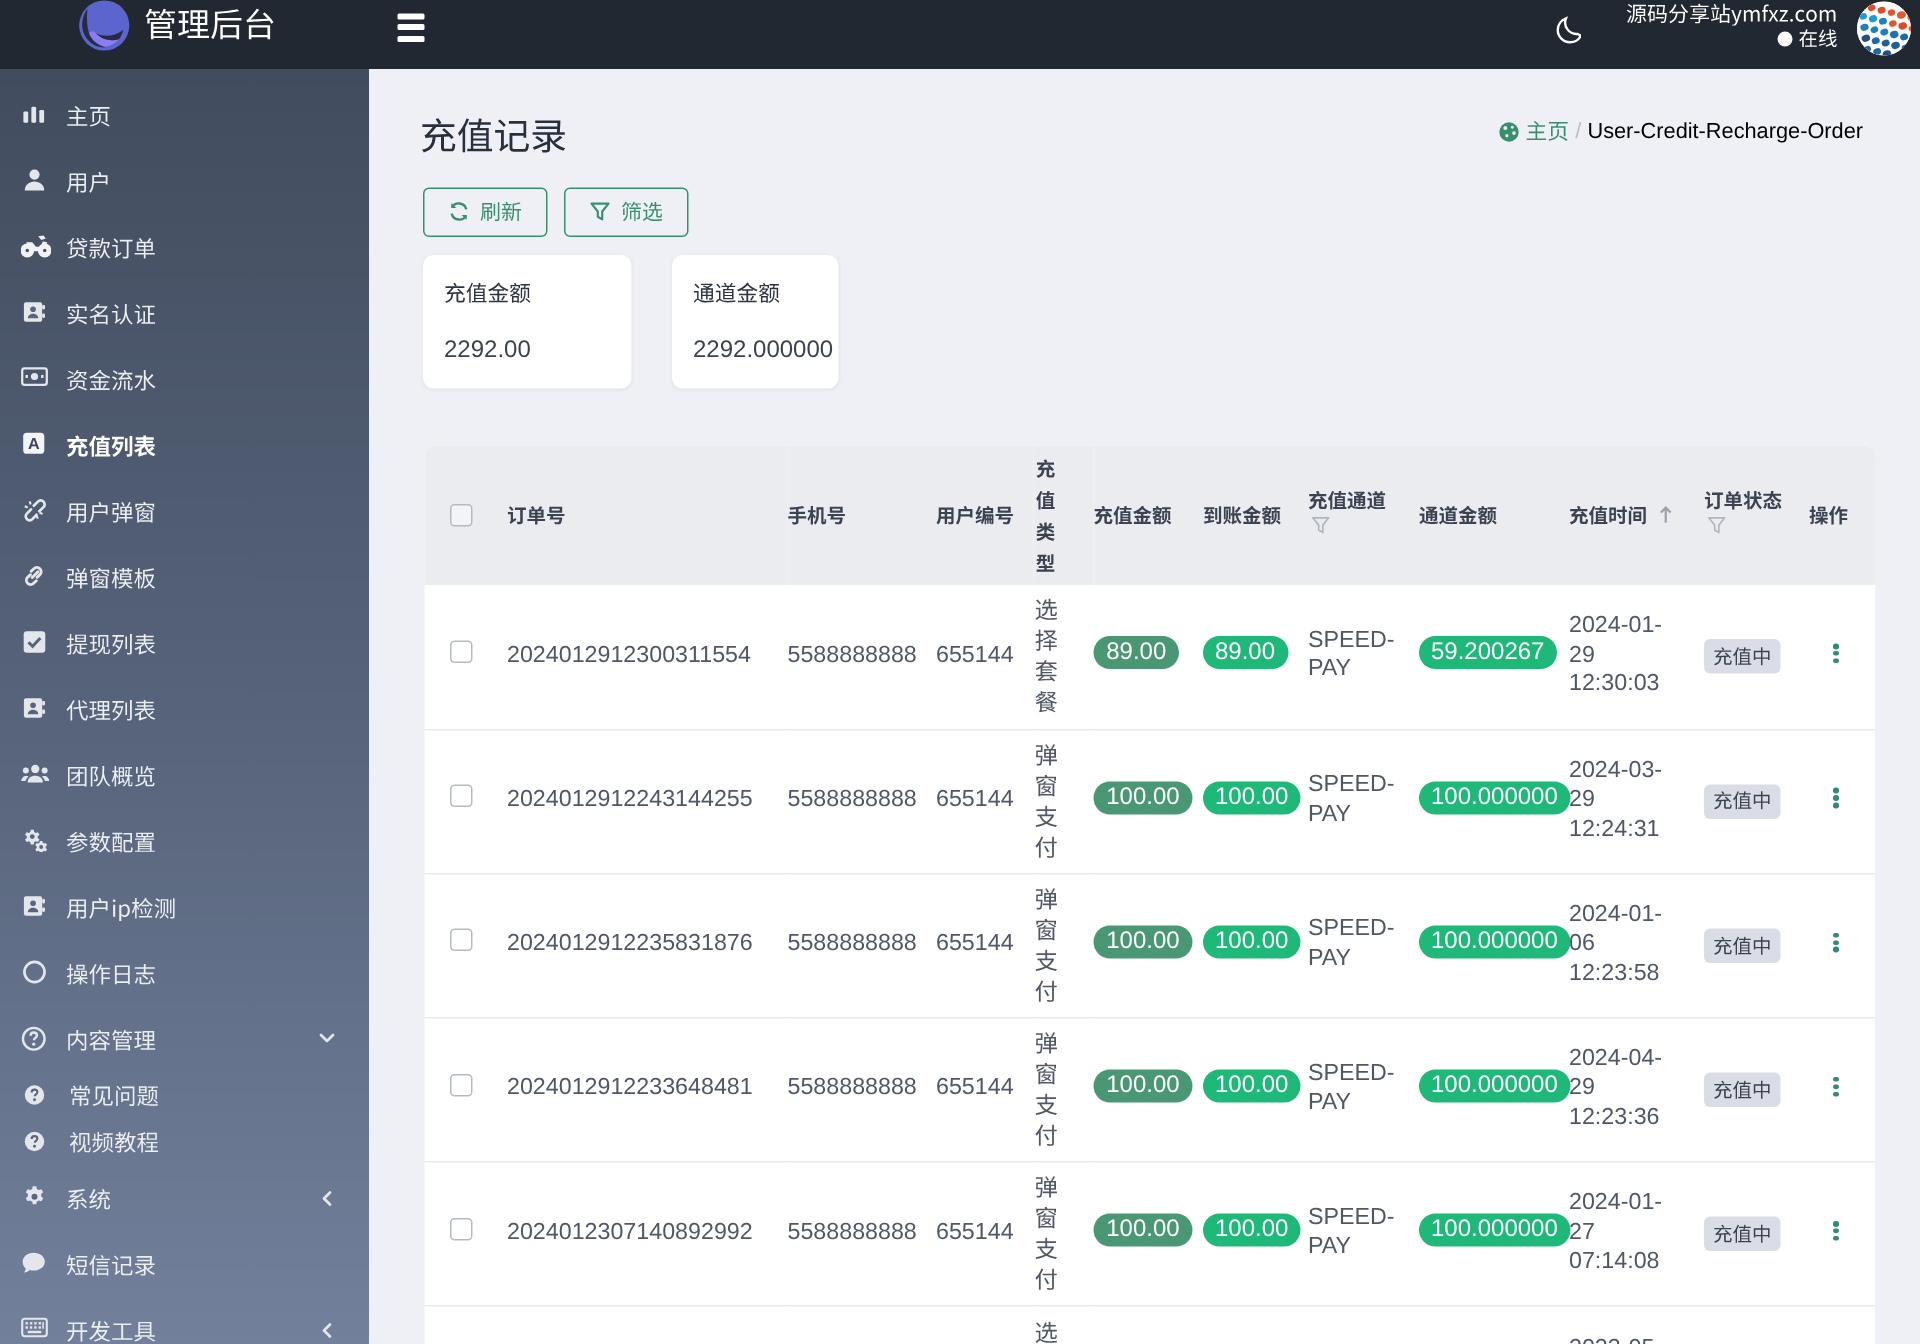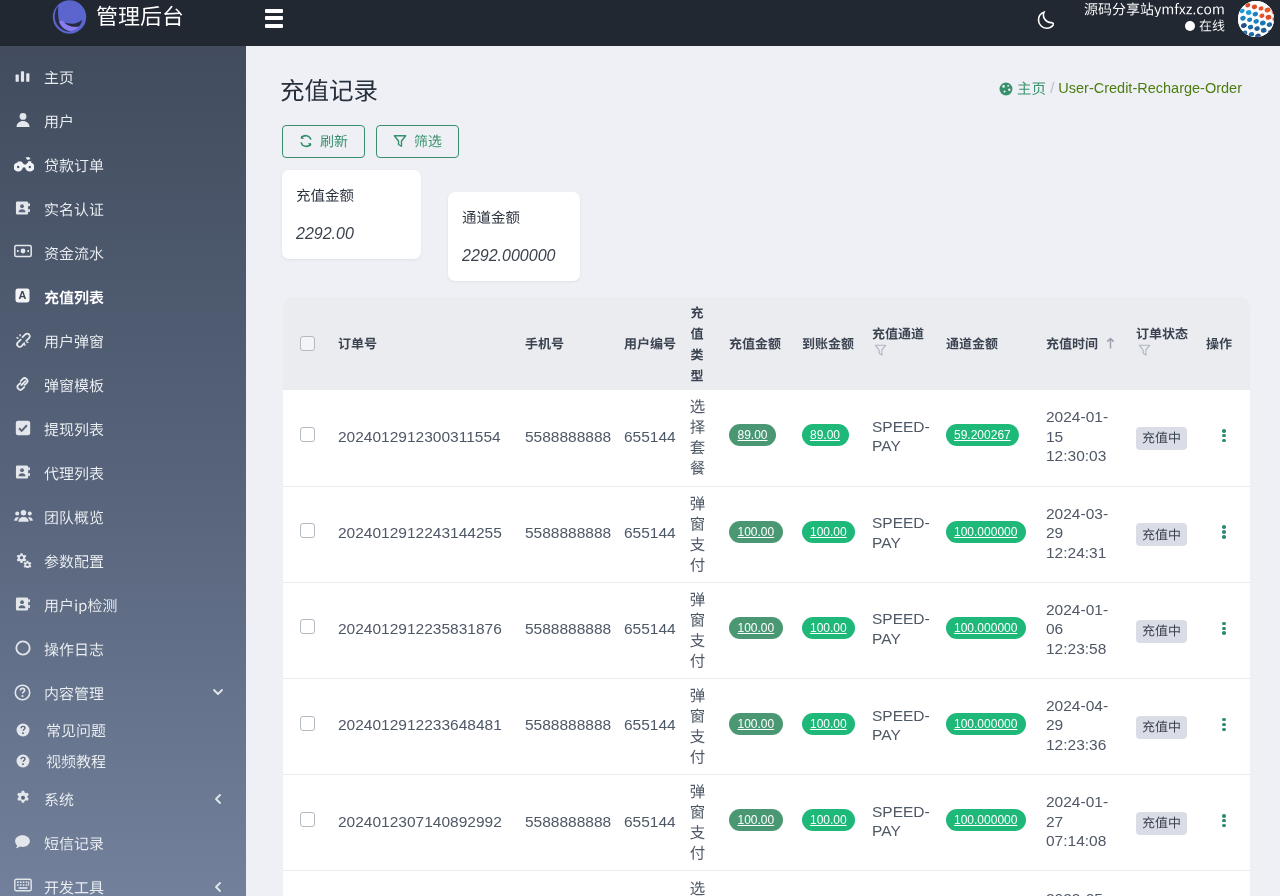--- a/index.html
+++ b/index.html
@@ -34,52 +34,52 @@
 .menu li.sub { height:31.2px; }
 .menu li.sub .mi { left:16px; margin-top:-7px; width:14px; height:14px; }
 .menu li.sub .txt { left:46px; margin-top:-6.5px; }
 
 
 .content { position:absolute; left:246px; top:46px; width:1034px; }
 .page-title { position:absolute; left:33.5px; top:32px; }
 .page-title svg { display:block; }
 .breadcrumb { position:absolute; right:38px; top:34px; font-size:14.5px; color:#6e7480; }
 .breadcrumb .sep { color:#b9bec8; }
-.breadcrumb .tail { color:#4d7c0f; }
+.breadcrumb .tail { color:#000000; }
 .breadcrumb .home { color:#37906b; }
 .breadcrumb svg { vertical-align:-3px; }
 .breadcrumb .home > svg:last-child { vertical-align:-3.5px; }
 .toolbar { position:absolute; left:36px; top:79px; }
 .btn { display:inline-block; height:33px; line-height:31px; border:1px solid #37906b; border-radius:4px; color:#37906b; font-size:14px; padding:0 16px; margin-right:7px; vertical-align:top; }
 .btn > svg:first-child { vertical-align:-2px; margin-right:7px; }
 .btn > svg:last-child { vertical-align:-3px; }
 .cards { position:absolute; left:36px; top:124px; display:flex; }
 .card { width:139px; height:89px; background:#fff; border-radius:7px; box-shadow:0 1px 3px rgba(30,40,60,.07); margin-right:27px; padding:17.5px 14px; }
 .card .ct svg { display:block; }
-.card .cv { font-size:16px; color:#3a424e; margin-top:22.5px;font-style:italic; }
-.card:nth-child(2) { width:132px;margin-top:22px; }
+.card .cv { font-size:16px; color:#3a424e; margin-top:22.5px; }
+.card:nth-child(2) { width:111px; }
 
 
 .tablewrap { position:absolute; left:37px; top:251px; width:967px; background:#fff; border-radius:8px 8px 0 0; }
 table { border-collapse:collapse; table-layout:fixed; width:967px; }
 thead th { background:#ebecf0; height:93px; font-size:13px; color:#3b4351; text-align:left; font-weight:bold; vertical-align:middle; padding:0; }
 thead th:first-child { border-radius:8px 0 0 0; }
 thead th:last-child { border-radius:0 8px 0 0; }
 tbody td { height:96.2px; vertical-align:middle; padding:0 0 3px 0; font-size:15.5px; color:#4f5866; line-height:19.5px; border-top:1px solid #e9ebef; }
 tbody td:nth-child(10) { padding-right:26px; }
 tbody td:nth-child(8) { padding-right:12px; }
 tbody tr:first-child td { border-top:none; }
 .cb { width:15px; height:15px; border:1.5px solid #b4bac2; border-radius:3px; background:#fff; margin-left:17px; }
 tbody .cb { position:relative; top:-2px; }
 th .cb { background:#f3f4f7; }
 .vtext { width:17px; position:relative; top:1px; }
 .vb svg { display:block; }
 th .vtext { top:0; }
 .vh svg { display:block; }
-.badge { display:inline-block; color:#fff; font-size:12px; border-radius:11px; height:22px; line-height:22px; position:relative; top:-1px;text-decoration:underline; }
+.badge { display:inline-block; color:#fff; font-size:16px; border-radius:11px; height:22px; line-height:22px; position:relative; top:-1px; }
 .b1 { background:#4a9873; padding:0 8.5px; }
 .b2 { background:#1eb878; padding:0 8.5px; }
 .b3 { background:#1eb878; padding:0 8.5px; }
 .status { display:inline-block; background:#dadde5; border-radius:4px; height:23px; padding:0 6px; position:relative; top:4.4px; }
 .status svg { display:block; margin-top:4.5px; }
 .kebab { margin-left:16px; }
 .kebab span { display:block; width:3.6px; height:3.6px; border-radius:50%; background:#2e8b74; margin-bottom:1.3px; }
 .funnel { margin-top:3px; }
 th .hlabel { display:inline-block; vertical-align:middle; }
 th .hlabel svg { display:block; }
@@ -256,21 +256,21 @@
               <div class="vtext vb">
                 <svg width="17" height="82.0" viewBox="0 0 17 82.0" style="">
                   <path d="M1.7 4.3C2.6 5.0 3.6 6.1 4.1 6.9L5.1 6.2C4.6 5.4 3.5 4.4 2.6 3.6ZM7.7 3.6C7.3 5.0 6.6 6.3 5.8 7.2C6.1 7.4 6.6 7.7 6.8 7.9C7.2 7.4 7.5 6.9 7.8 6.3H10.1V8.5H5.7V9.6H8.5C8.3 11.6 7.6 13.1 5.3 13.9C5.5 14.1 5.9 14.6 6.0 14.9C8.6 13.8 9.4 12.0 9.7 9.6H11.3V13.2C11.3 14.4 11.5 14.7 12.7 14.7C12.9 14.7 14.0 14.7 14.2 14.7C15.2 14.7 15.5 14.2 15.6 12.2C15.3 12.2 14.8 12.0 14.6 11.8C14.5 13.4 14.5 13.6 14.1 13.6C13.9 13.6 13.0 13.6 12.9 13.6C12.5 13.6 12.4 13.6 12.4 13.2V9.6H15.5V8.5H11.3V6.3H14.8V5.3H11.3V3.2H10.1V5.3H8.3C8.5 4.8 8.6 4.3 8.8 3.8ZM4.6 9.1H1.6V10.2H3.5V14.9C2.9 15.2 2.1 15.7 1.4 16.4L2.2 17.4C3.1 16.4 3.9 15.6 4.5 15.6C4.9 15.6 5.3 16.1 5.9 16.4C7.0 17.0 8.3 17.2 10.1 17.2C11.6 17.2 14.2 17.1 15.4 17.0C15.4 16.7 15.6 16.1 15.7 15.8C14.2 16.0 11.8 16.1 10.1 16.1C8.4 16.1 7.1 16.0 6.2 15.4C5.4 15.0 5.1 14.6 4.6 14.6ZM3.5 23.6V26.7H1.5V27.8H3.5V31.1C2.7 31.4 1.9 31.6 1.3 31.8L1.6 32.9L3.5 32.3V36.5C3.5 36.7 3.4 36.7 3.2 36.7C3.0 36.7 2.4 36.7 1.8 36.7C1.9 37.0 2.1 37.5 2.1 37.8C3.1 37.8 3.7 37.8 4.1 37.6C4.5 37.4 4.6 37.1 4.6 36.5V31.9L6.4 31.3L6.3 30.3L4.6 30.8V27.8H6.5V26.7H4.6V23.6ZM13.2 25.5C12.7 26.3 11.9 27.0 11.0 27.6C10.2 27.0 9.5 26.3 9.0 25.5ZM6.9 24.4V25.5H7.9C8.5 26.5 9.2 27.4 10.1 28.2C8.9 28.9 7.5 29.5 6.2 29.8C6.4 30.0 6.7 30.5 6.8 30.8C8.3 30.3 9.7 29.7 11.0 28.9C12.2 29.7 13.6 30.4 15.1 30.8C15.3 30.5 15.6 30.0 15.8 29.8C14.4 29.5 13.1 29.0 11.9 28.2C13.1 27.3 14.2 26.1 14.8 24.8L14.1 24.4L13.9 24.4ZM10.4 30.3V31.6H7.2V32.7H10.4V34.3H6.4V35.3H10.4V37.9H11.5V35.3H15.6V34.3H11.5V32.7H14.5V31.6H11.5V30.3ZM9.8 46.7C10.3 47.2 10.8 47.8 11.4 48.3H5.8C6.4 47.8 6.9 47.2 7.4 46.7ZM3.3 58.0C3.8 57.8 4.6 57.8 12.5 57.4C12.8 57.7 13.2 58.1 13.4 58.4L14.4 57.8C13.8 57.0 12.5 55.8 11.5 55.0L10.6 55.5C10.9 55.8 11.3 56.1 11.7 56.5L4.9 56.8C5.7 56.3 6.4 55.6 7.1 54.9H15.3V53.9H5.9V52.9H12.3V52.0H5.9V51.0H12.3V50.2H5.9V49.2H12.2V48.9C13.1 49.6 14.1 50.2 15.0 50.6C15.1 50.3 15.5 49.9 15.7 49.7C14.2 49.1 12.4 47.9 11.1 46.7H15.3V45.7H8.1C8.4 45.2 8.6 44.8 8.9 44.3L7.6 44.1C7.4 44.6 7.1 45.1 6.7 45.7H1.8V46.7H5.9C4.8 47.9 3.3 49.0 1.3 49.9C1.6 50.1 1.9 50.5 2.1 50.7C3.0 50.3 3.9 49.7 4.7 49.2V53.9H1.7V54.9H5.6C4.9 55.6 4.1 56.2 3.9 56.4C3.5 56.7 3.2 56.9 2.9 56.9C3.1 57.2 3.2 57.8 3.3 58.0ZM3.1 68.9C3.5 69.1 3.9 69.4 4.3 69.6C3.4 70.1 2.5 70.5 1.6 70.7C1.8 70.9 2.1 71.3 2.2 71.5C4.5 70.8 7.0 69.4 8.1 67.2L7.4 66.8L7.2 66.9H5.8V66.1H8.5V65.4H5.8V64.6H4.8V66.9H4.5L4.7 66.6L3.8 66.4C3.3 67.1 2.5 68.0 1.3 68.7C1.6 68.8 1.9 69.1 2.0 69.3C2.8 68.8 3.4 68.2 4.0 67.6H6.7C6.3 68.2 5.7 68.7 5.0 69.2C4.7 68.9 4.2 68.6 3.7 68.4ZM9.1 67.3C9.7 67.6 10.4 68.0 11.1 68.3C10.5 68.7 10.0 68.9 9.4 69.1C9.6 69.3 9.9 69.6 10.0 69.9C10.7 69.7 11.4 69.3 12.0 68.9C12.9 69.5 13.6 70.0 14.1 70.5L14.9 69.7C14.4 69.3 13.6 68.8 12.8 68.3C13.6 67.5 14.3 66.7 14.7 65.6L14.1 65.3L14.0 65.3H9.1V66.2H13.4C13.0 66.8 12.5 67.3 11.9 67.8C11.2 67.3 10.5 67.0 9.8 66.7ZM11.6 74.3V75.1H5.5V74.3ZM11.6 73.7H5.5V72.9H11.6ZM7.6 71.3C7.8 71.5 8.1 71.9 8.3 72.2H5.4C6.5 71.6 7.6 70.9 8.5 70.1C9.4 70.9 10.7 71.6 12.0 72.2H9.4C9.2 71.8 8.9 71.4 8.5 71.0ZM4.1 78.8C4.4 78.7 4.9 78.6 8.9 78.0C8.9 77.7 8.9 77.3 9.0 77.1L5.5 77.6V75.9H8.7L8.2 76.5C10.2 77.1 12.7 78.1 13.9 78.8L14.6 78.1C14.0 77.8 13.3 77.5 12.5 77.1C13.1 76.7 13.7 76.2 14.3 75.8L13.4 75.2C13.0 75.7 12.3 76.3 11.6 76.8C10.7 76.4 9.8 76.1 9.0 75.9H12.7V72.5C13.5 72.8 14.3 73.0 15.1 73.2C15.2 72.9 15.5 72.5 15.7 72.3C13.4 71.8 10.7 70.8 9.1 69.5L9.4 69.2L8.5 68.7C7.1 70.5 4.2 71.8 1.4 72.5C1.7 72.8 2.0 73.2 2.1 73.4C2.9 73.2 3.6 72.9 4.4 72.6V77.0C4.4 77.6 3.9 77.8 3.6 77.9C3.8 78.2 4.0 78.6 4.1 78.8Z" fill="#4f5866"></path>
                 </svg>
               </div>
             </td>
       <td><span class="badge b1">89.00</span></td>
       <td><span class="badge b2">89.00</span></td>
       <td>SPEED-PAY</td>
       <td><span class="badge b3">59.200267</span></td>
-      <td>2024-01-15 12:30:03</td>
+      <td>2024-01-29 12:30:03</td>
       <td><span class="status"><svg width="39.0" height="13.8" viewBox="0 0 39.0 13.8" style="">
                   <path d="M1.9 7.5C2.3 7.4 2.6 7.3 4.4 7.2C4.2 9.5 3.6 10.9 0.7 11.6C0.9 11.8 1.2 12.2 1.3 12.5C4.5 11.6 5.3 9.8 5.5 7.1L7.4 7.0V10.8C7.4 11.9 7.8 12.2 9.0 12.2C9.2 12.2 10.7 12.2 10.9 12.2C12.1 12.2 12.3 11.6 12.5 9.6C12.2 9.5 11.7 9.4 11.5 9.2C11.5 10.9 11.4 11.2 10.9 11.2C10.5 11.2 9.3 11.2 9.1 11.2C8.6 11.2 8.5 11.2 8.5 10.7V7.0L10.3 6.9C10.6 7.2 10.9 7.5 11.1 7.8L11.9 7.2C11.2 6.3 9.8 5.0 8.6 4.0L7.8 4.5C8.3 5.0 8.9 5.5 9.5 6.0L3.4 6.3C4.2 5.5 5.0 4.6 5.8 3.5H12.2V2.6H0.9V3.5H4.5C3.7 4.6 2.8 5.6 2.5 5.8C2.2 6.2 1.9 6.4 1.6 6.5C1.7 6.7 1.9 7.3 1.9 7.5ZM5.5 0.8C5.9 1.3 6.4 2.1 6.6 2.6L7.6 2.2C7.4 1.8 6.9 1.0 6.5 0.5ZM20.8 0.5C20.7 0.9 20.7 1.4 20.6 1.8H17.3V2.7H20.5C20.4 3.2 20.3 3.6 20.2 3.9H18.0V11.3H16.7V12.1H25.5V11.3H24.3V3.9H21.1C21.2 3.6 21.3 3.2 21.4 2.7H25.1V1.8H21.6L21.8 0.6ZM18.9 11.3V10.2H23.4V11.3ZM18.9 6.5H23.4V7.6H18.9ZM18.9 5.8V4.7H23.4V5.8ZM18.9 8.3H23.4V9.5H18.9ZM16.4 0.5C15.7 2.5 14.6 4.4 13.4 5.7C13.6 6.0 13.9 6.5 14.0 6.7C14.3 6.3 14.7 5.8 15.1 5.3V12.5H16.0V3.8C16.5 2.8 17.0 1.8 17.3 0.8ZM32.0 0.5V2.8H27.2V9.0H28.2V8.2H32.0V12.5H33.0V8.2H36.7V9.0H37.7V2.8H33.0V0.5ZM28.2 7.3V3.8H32.0V7.3ZM36.7 7.3H33.0V3.8H36.7Z" fill="#3b4351"></path>
                 </svg></span></td>
       <td>
               <div class="kebab">
                 <span></span>
                 <span></span>
                 <span></span>
               </div>
             </td>

